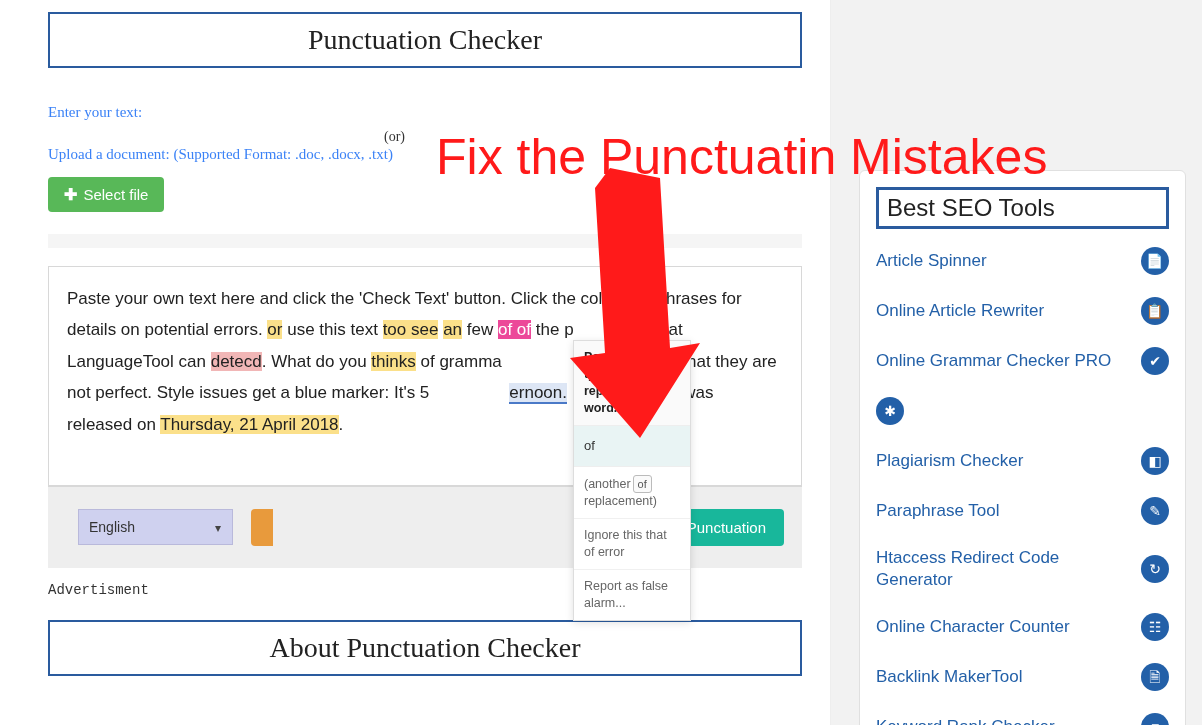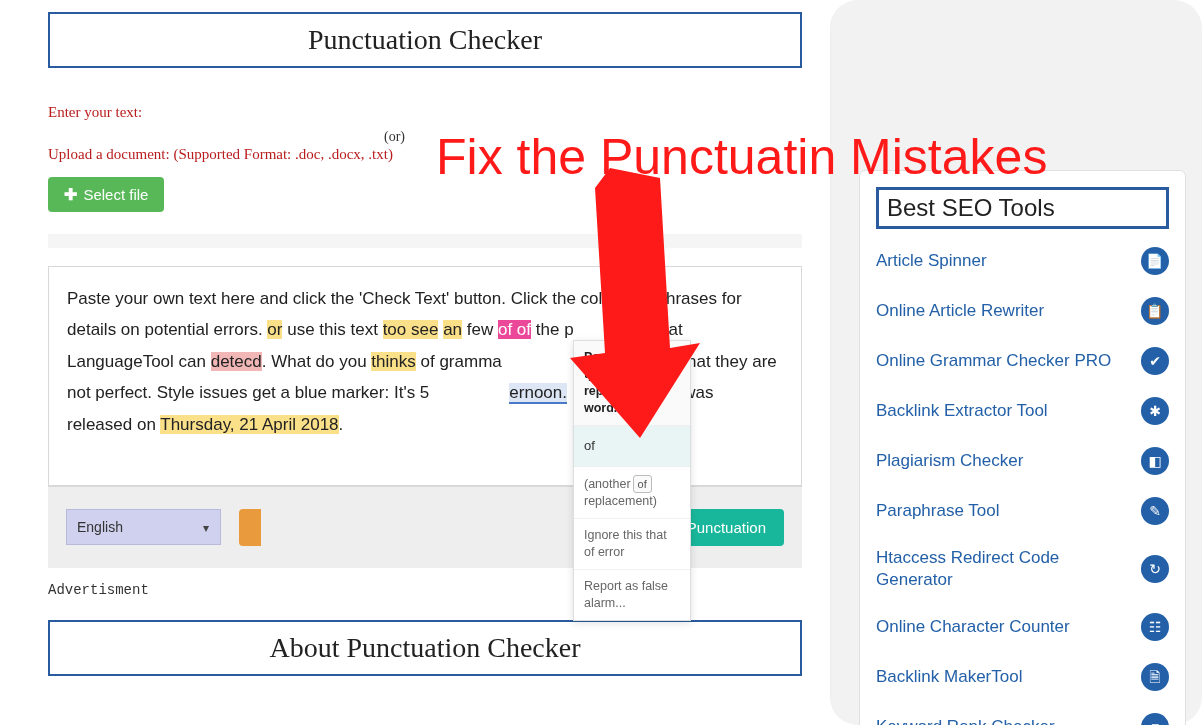--- a/index.html
+++ b/index.html
@@ -1,33 +1,33 @@
 <!DOCTYPE html>
 <html><head>
 <meta charset="utf-8">
 <style>
   * { box-sizing: border-box; margin: 0; padding: 0; }
   body { font-family: Arial, Helvetica, sans-serif; background: #fff; color: #333; }
   .page { width: 1202px; height: 725px; position: relative; display: flex; }
   .main-col { width: 830px; padding: 0 28px 0 48px; }
-  .sidebar-col { flex: 1; background: #f2f2f2; padding: 20px 16px 3px 28px; border-left: 1px solid #eee; border-radius: 28px; }
+  .sidebar-col { flex: 1; background: #f2f2f2; padding: 20px 16px 3px 28px; border-left: 1px solid #eee; }
 
   
   .boxed-title {
     border: 2px solid #2a5b9e;
     text-align: center;
     font-family: Georgia, serif;
     font-size: 28px;
     padding: 10px 0;
     margin: 12px 0 36px 0;
     color: #222;
     font-weight: 400;
   }
 
-  .small-text { font-family: Georgia, serif; font-size: 15px; color: #b91c1c; }
+  .small-text { font-family: Georgia, serif; font-size: 15px; color: #3b82f6; }
   .or-label { font-family: Georgia, serif; font-size: 14px; text-align: center; margin: 6px 0 4px 0; }
 
   .btn-green {
     background: #58b858; color: #fff; border: none;
     padding: 9px 16px; font-size: 15px; border-radius: 4px;
     cursor: pointer; display: inline-flex; align-items: center; gap: 6px;
   }
   .btn-green .plus { font-weight: bold; font-size: 16px; line-height: 1; }
 
   .hr-bar { height: 14px; background: #f5f5f5; margin: 22px 0 18px 0; }
@@ -55,20 +55,21 @@
   }
   .sel {
     width: 155px; height: 36px;
     background: #cfd1ef;
     border: 1px solid #b9b9db;
     font-size: 14px; color: #333;
     padding: 0 10px;
     appearance: none;
     background-image: none;
     position: relative;
+    margin-left: 12px;
   }
   .sel-wrap { position: relative; display: inline-block; }
   .sel-wrap:after {
     content: "▾";
     position: absolute;
     right: 12px; top: 50%;
     transform: translateY(-50%);
     pointer-events: none;
     color: #444;
     font-size: 12px;
@@ -234,21 +235,20 @@
         </li>
         <li class="tool-item">
           <span class="tool-label">Online Article Rewriter</span>
           <span class="tool-icon">📋</span>
         </li>
         <li class="tool-item">
           <span class="tool-label">Online Grammar Checker PRO</span>
           <span class="tool-icon">✔</span>
         </li>
         <li class="tool-item">
-          <span class="tool-label">Backlink Extractor Tool</span>
           <span class="tool-icon">✱</span>
         </li>
         <li class="tool-item">
           <span class="tool-label">Plagiarism Checker</span>
           <span class="tool-icon">◧</span>
         </li>
         <li class="tool-item">
           <span class="tool-label">Paraphrase Tool</span>
           <span class="tool-icon">✎</span>
         </li>

